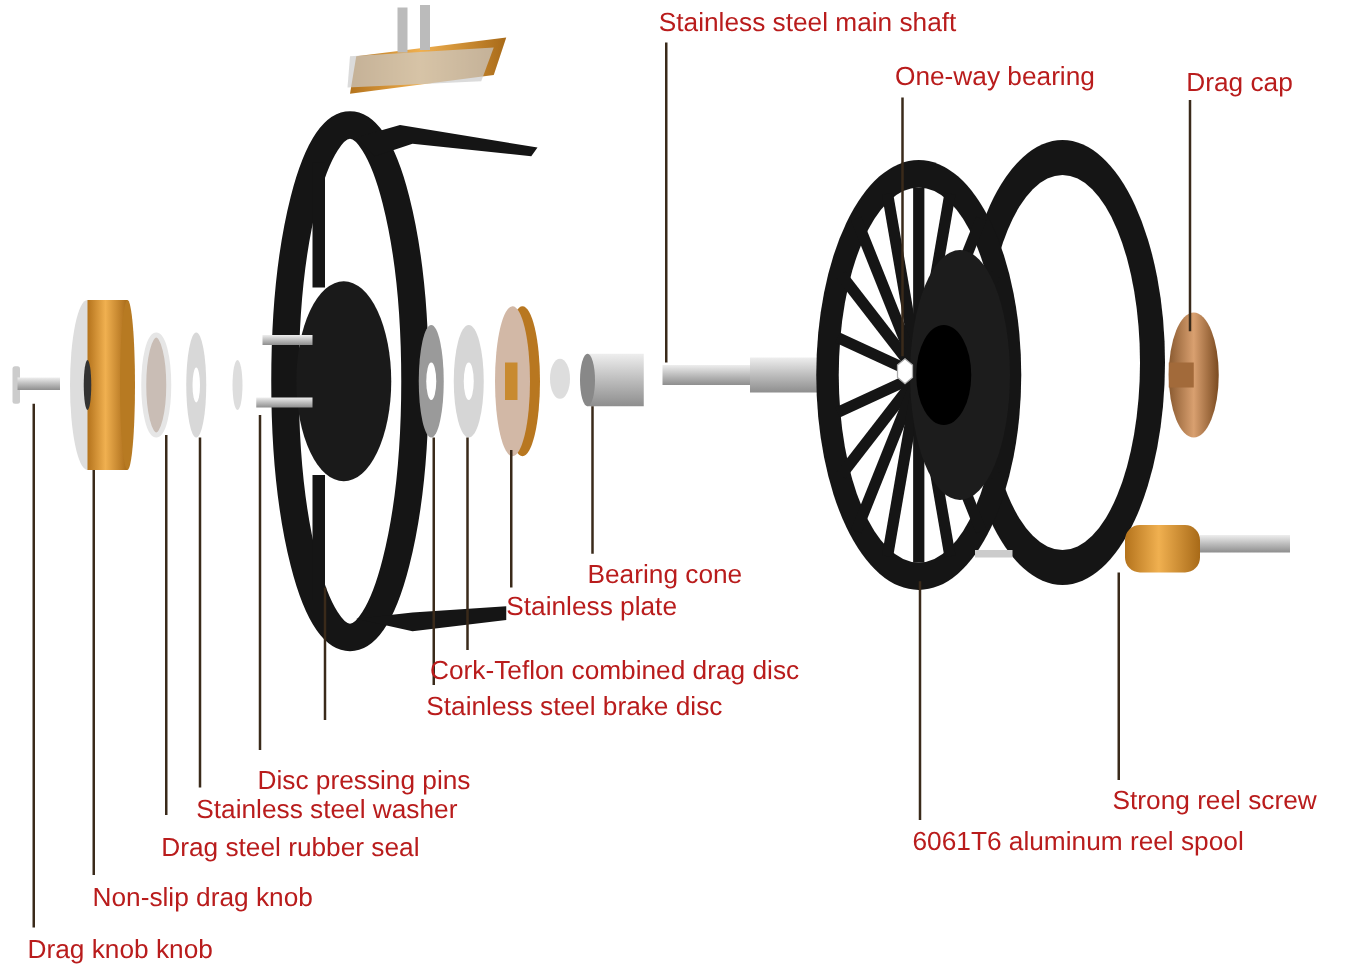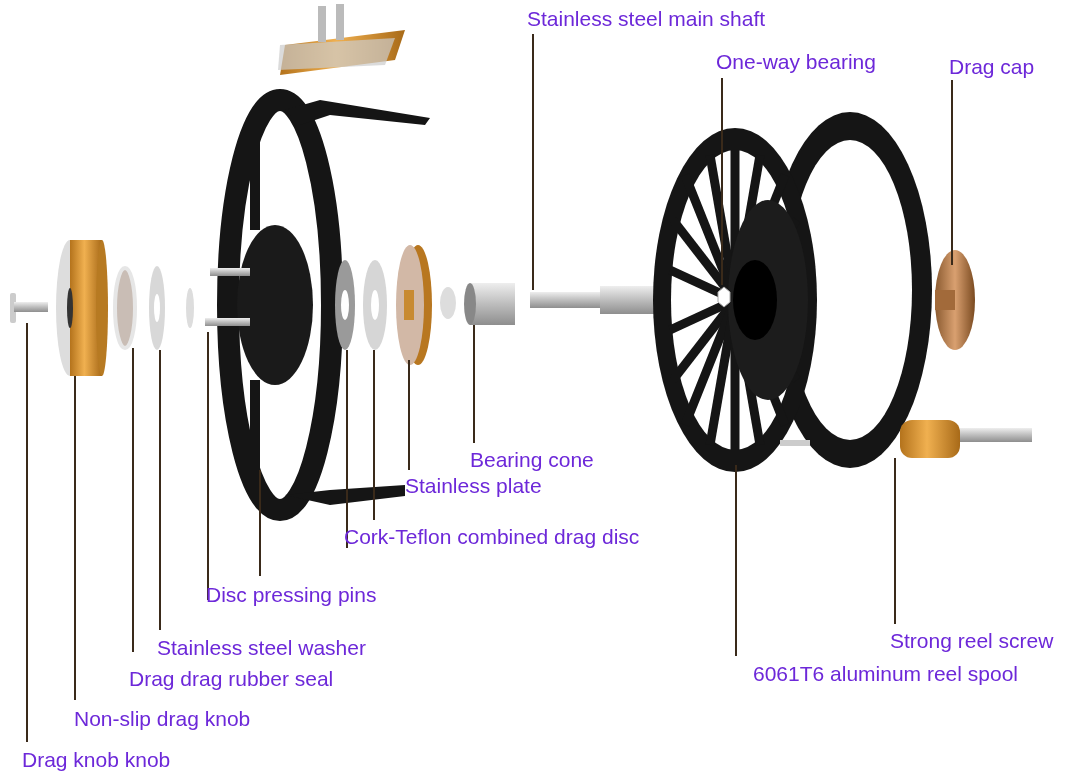--- a/index.html
+++ b/index.html
@@ -1,18 +1,18 @@
 <!DOCTYPE html>
 <html><head>
 <meta charset="utf-8">
 <style>
   html, body { margin:0; padding:0; background:#ffffff; }
   body { width:1080px; height:774px; position:relative; overflow:hidden; font-family:"Liberation Sans", sans-serif; }
   #stage { position:absolute; left:0; top:0; width:1080px; height:774px; }
-  .label { position:absolute; font-size:21px; color:#6d28d9; white-space:nowrap; line-height:1; }
+  .label { position:absolute; font-size:21px; color:#b91c1c; white-space:nowrap; line-height:1; }
   svg { position:absolute; left:0; top:0; }
 </style>
 </head>
 <body>
 
 <div id="stage">
   <svg width="1080" height="774" viewBox="0 0 1080 774">
     <defs>
       <linearGradient id="gold" x1="0" x2="1">
         <stop offset="0" stop-color="#b4731c"></stop>
@@ -149,20 +149,21 @@
       <line x1="736" y1="465" x2="736" y2="656"></line>
     </g>
   </svg>
 
   <span class="label" style="left:527px;top:8px">Stainless steel main shaft</span>
   <span class="label" style="left:716px;top:51px">One-way bearing</span>
   <span class="label" style="left:949px;top:56px">Drag cap</span>
   <span class="label" style="left:470px;top:449px">Bearing cone</span>
   <span class="label" style="left:405px;top:475px">Stainless plate</span>
   <span class="label" style="left:344px;top:526px">Cork-Teflon combined drag disc</span>
-  <span class="label" style="left:206px;top:584px">Disc pressing pins</span>
+  <span class="label" style="left:341px;top:555px">Stainless steel brake disc</span>
+  <span class="label" style="left:206px;top:614px">Disc pressing pins</span>
   <span class="label" style="left:157px;top:637px">Stainless steel washer</span>
-  <span class="label" style="left:129px;top:668px">Drag drag rubber seal</span>
+  <span class="label" style="left:129px;top:668px">Drag steel rubber seal</span>
   <span class="label" style="left:74px;top:708px">Non-slip drag knob</span>
   <span class="label" style="left:22px;top:749px">Drag knob knob</span>
   <span class="label" style="left:890px;top:630px">Strong reel screw</span>
-  <span class="label" style="left:753px;top:663px">6061T6 aluminum reel spool</span>
+  <span class="label" style="left:730px;top:663px">6061T6 aluminum reel spool</span>
 </div>
 
 </body></html>

